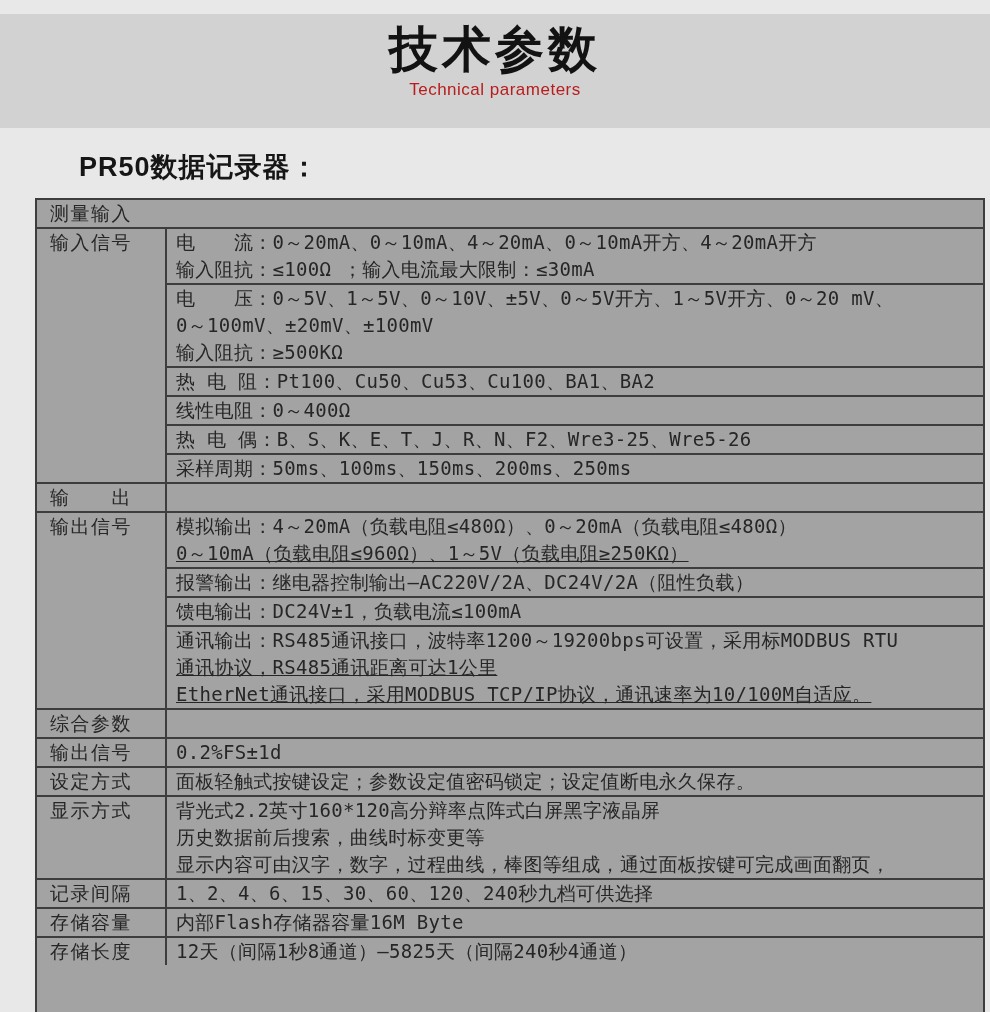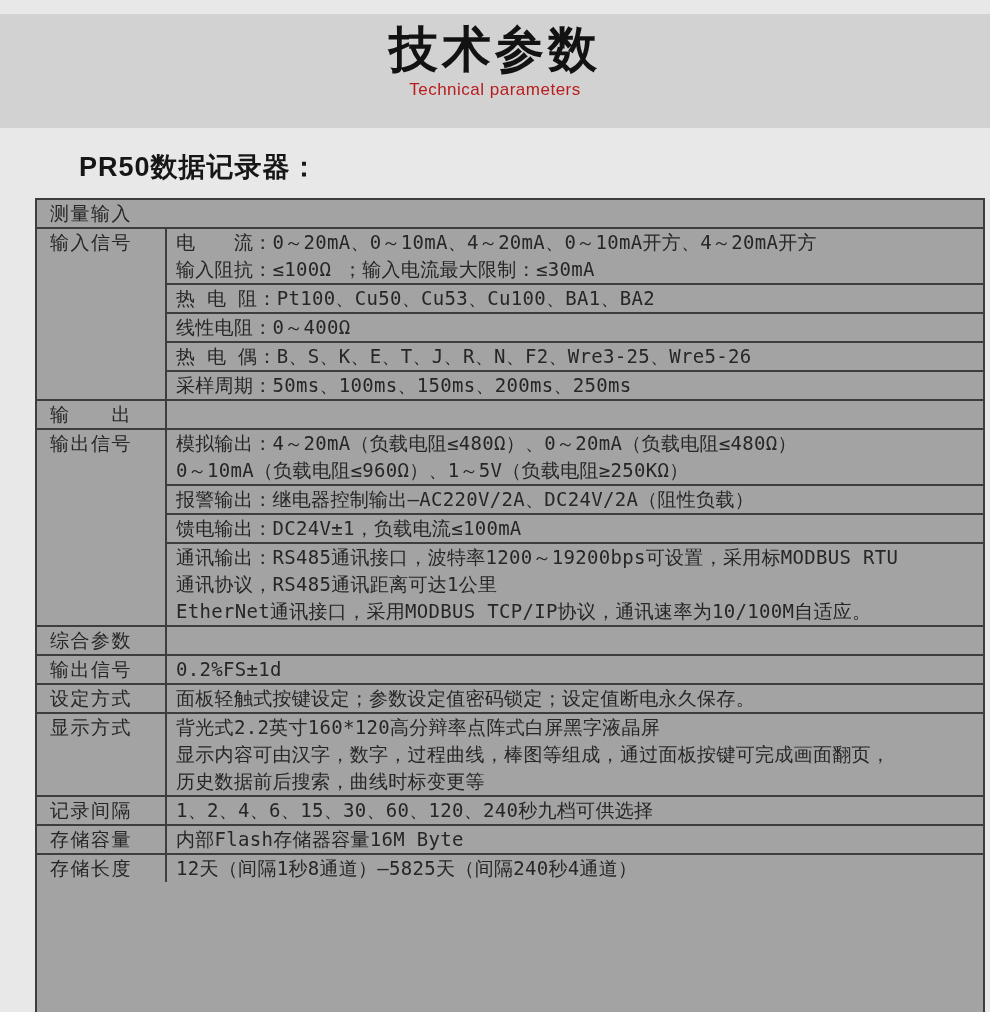--- a/index.html
+++ b/index.html
@@ -39,21 +39,21 @@
     padding-left:13px;font-size:19px;line-height:27px;
     letter-spacing:1.5px;white-space:pre;
   }
   .td-label.full{flex:1 1 auto;border-right:none;}
   .td-content{flex:1 1 auto;min-width:0;}
   .sub + .sub{border-top:2px solid #3d3d3d;}
   .line{
     font-size:19px;line-height:27px;padding-left:9px;
     white-space:pre;letter-spacing:0.3px;
   }
-  .line.ind{}
+  .line.ind{text-decoration:underline;}
 </style>
 </head>
 <body>
 
 <div class="band">
   <div class="title">技术参数</div>
   <div class="subtitle">Technical parameters</div>
 </div>
 
 <div class="heading">PR50数据记录器：</div>
@@ -63,20 +63,25 @@
   <div class="tr">
     <div class="td-label full">测量输入</div>
   </div>
 
   <div class="tr">
     <div class="td-label">输入信号</div>
     <div class="td-content">
       <div class="sub">
         <div class="line">电　　流：0～20mA、0～10mA、4～20mA、0～10mA开方、4～20mA开方</div>
         <div class="line">输入阻抗：≤100Ω ；输入电流最大限制：≤30mA</div>
+      </div>
+      <div class="sub">
+        <div class="line">电　　压：0～5V、1～5V、0～10V、±5V、0～5V开方、1～5V开方、0～20 mV、</div>
+        <div class="line">0～100mV、±20mV、±100mV</div>
+        <div class="line">输入阻抗：≥500KΩ</div>
       </div>
       <div class="sub">
         <div class="line">热 电 阻：Pt100、Cu50、Cu53、Cu100、BA1、BA2</div>
       </div>
       <div class="sub">
         <div class="line">线性电阻：0～400Ω</div>
       </div>
       <div class="sub">
         <div class="line">热 电 偶：B、S、K、E、T、J、R、N、F2、Wre3-25、Wre5-26</div>
       </div>
@@ -133,22 +138,22 @@
         <div class="line">面板轻触式按键设定；参数设定值密码锁定；设定值断电永久保存。</div>
       </div>
     </div>
   </div>
 
   <div class="tr">
     <div class="td-label">显示方式</div>
     <div class="td-content">
       <div class="sub">
         <div class="line">背光式2.2英寸160*120高分辩率点阵式白屏黑字液晶屏</div>
+        <div class="line">历史数据前后搜索，曲线时标变更等</div>
         <div class="line">显示内容可由汉字，数字，过程曲线，棒图等组成，通过面板按键可完成画面翻页，</div>
-        <div class="line">历史数据前后搜索，曲线时标变更等</div>
       </div>
     </div>
   </div>
 
   <div class="tr">
     <div class="td-label">记录间隔</div>
     <div class="td-content">
       <div class="sub">
         <div class="line">1、2、4、6、15、30、60、120、240秒九档可供选择</div>
       </div>

